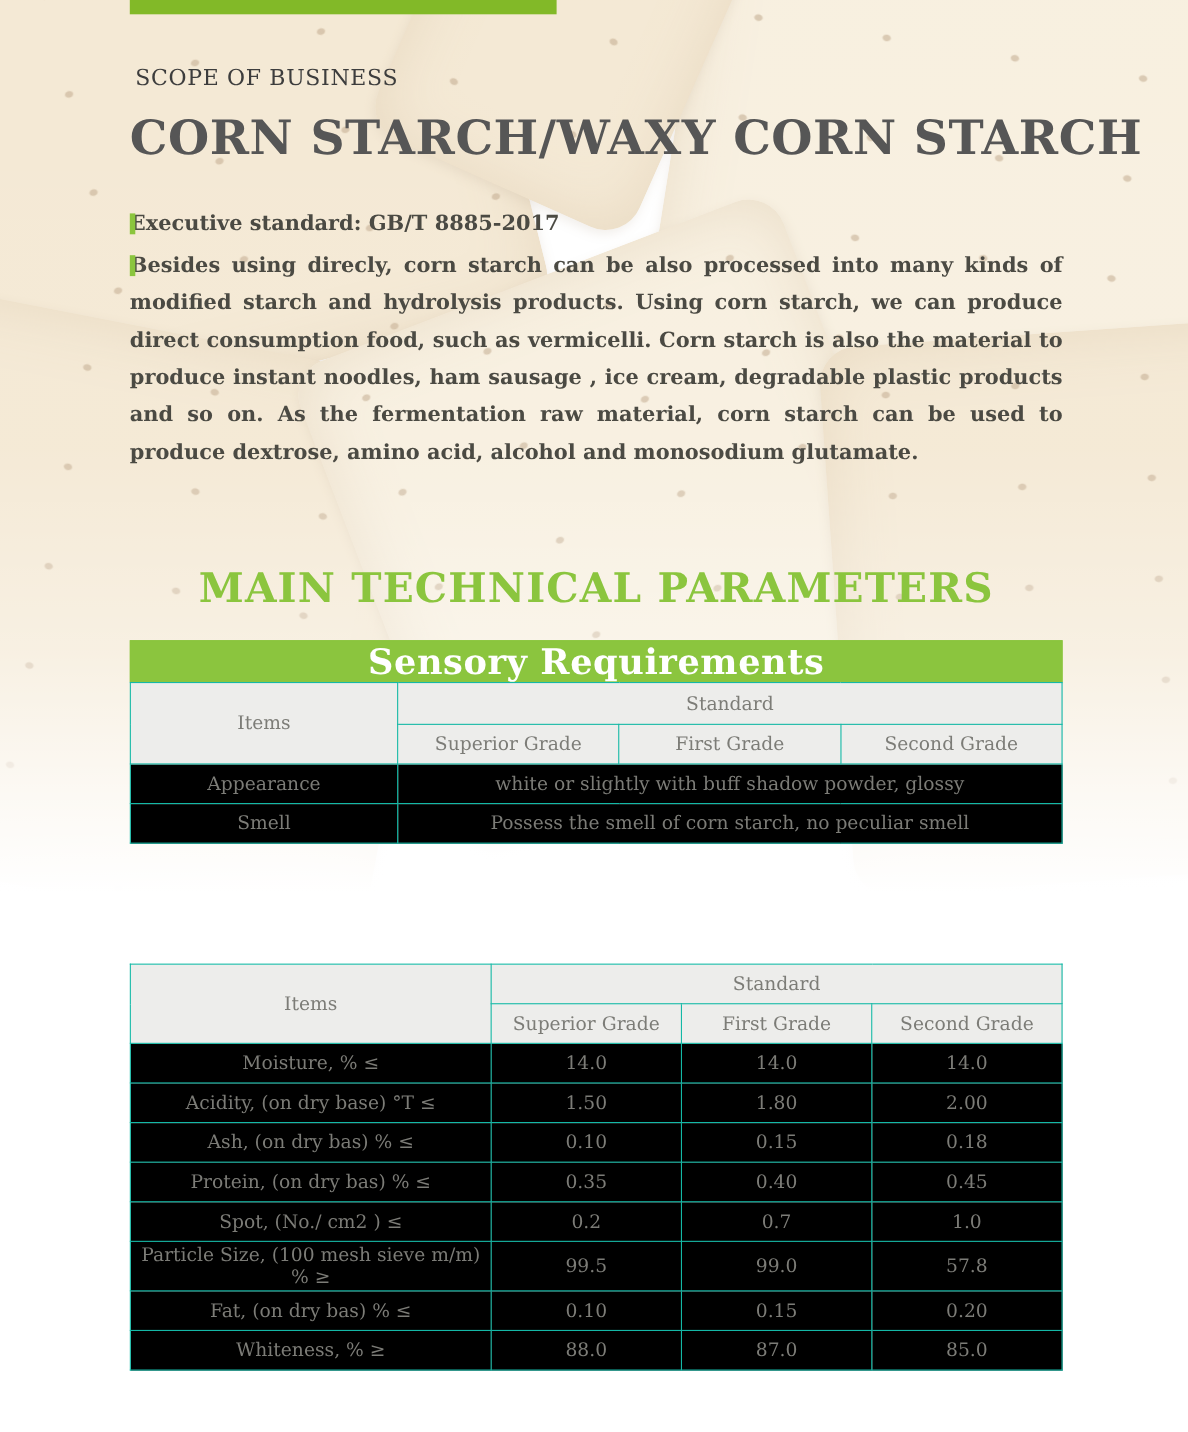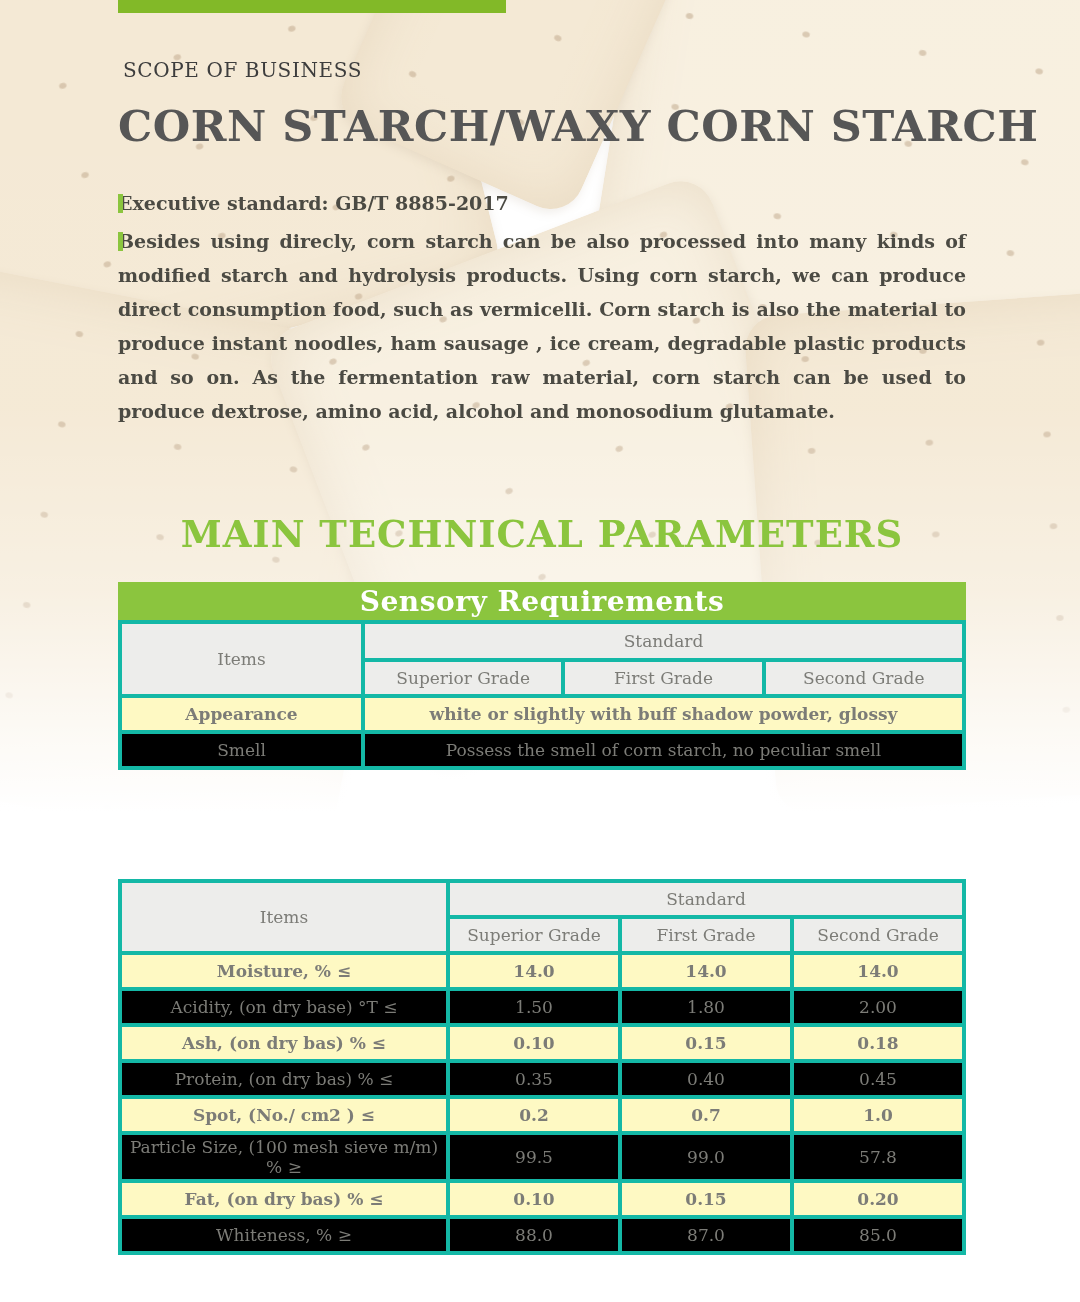--- a/index.html
+++ b/index.html
@@ -78,34 +78,34 @@
     letter-spacing:1px;
   }
 
   
   .tbl-wrap { margin-top:26px; }
   .tbl-wrap.second { margin-top:109px; }
   .tbl-green {
     height:38px; line-height:38px;
     background:#8bc53e;
     text-align:center;
-    color:#ffffff; font-size:28px; font-weight:bold;
+    color:#ffffff; font-size:32px; font-weight:bold;
     letter-spacing:0.5px;
     border:1px solid #8bc53e;
   }
   table { width:848px; border-collapse:collapse; table-layout:fixed; }
   td {
-    border:4px solid #14b8a6;
+    border:1px solid #14b8a6;
     text-align:center; vertical-align:middle;
     font-size:17px; color:#7c7c77;
     height:36px; padding:2px 6px;
   }
   td.hdr { background:#ededeb; }
   tr.row-gray td { background:#000000; }
-  tr.row-white td { background:#fef9c3;font-weight:bold; }
+  tr.row-white td { background:#000000; }
   .t1 col.c-items { width:243px; }
   .t2 col.c-items { width:328px; }
   td.tall { height:38px; }
 </style>
 </head>
 <body>
 
 <div class="page">
 
   <div class="bg">

